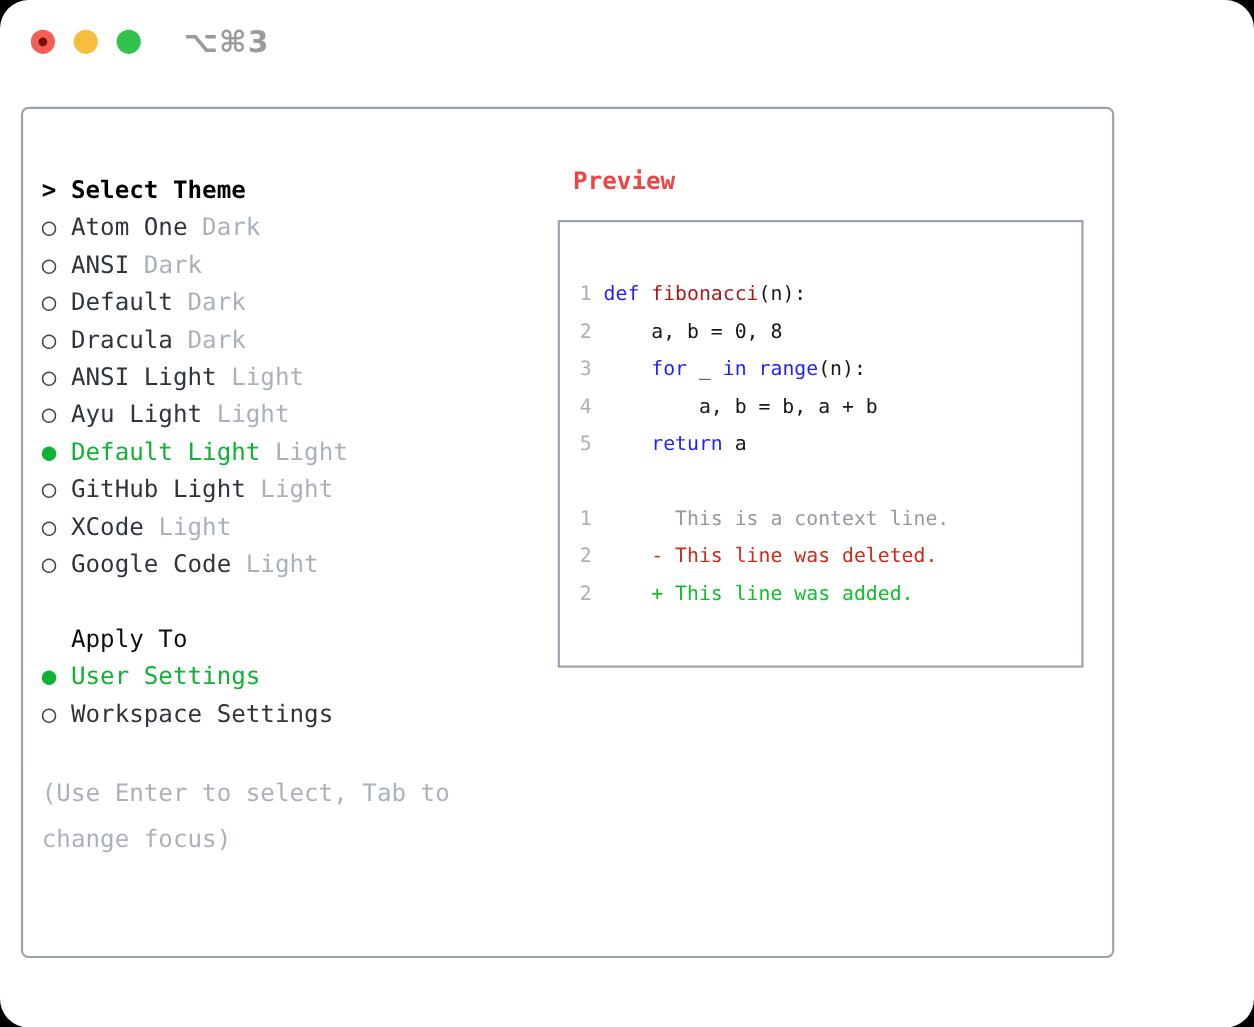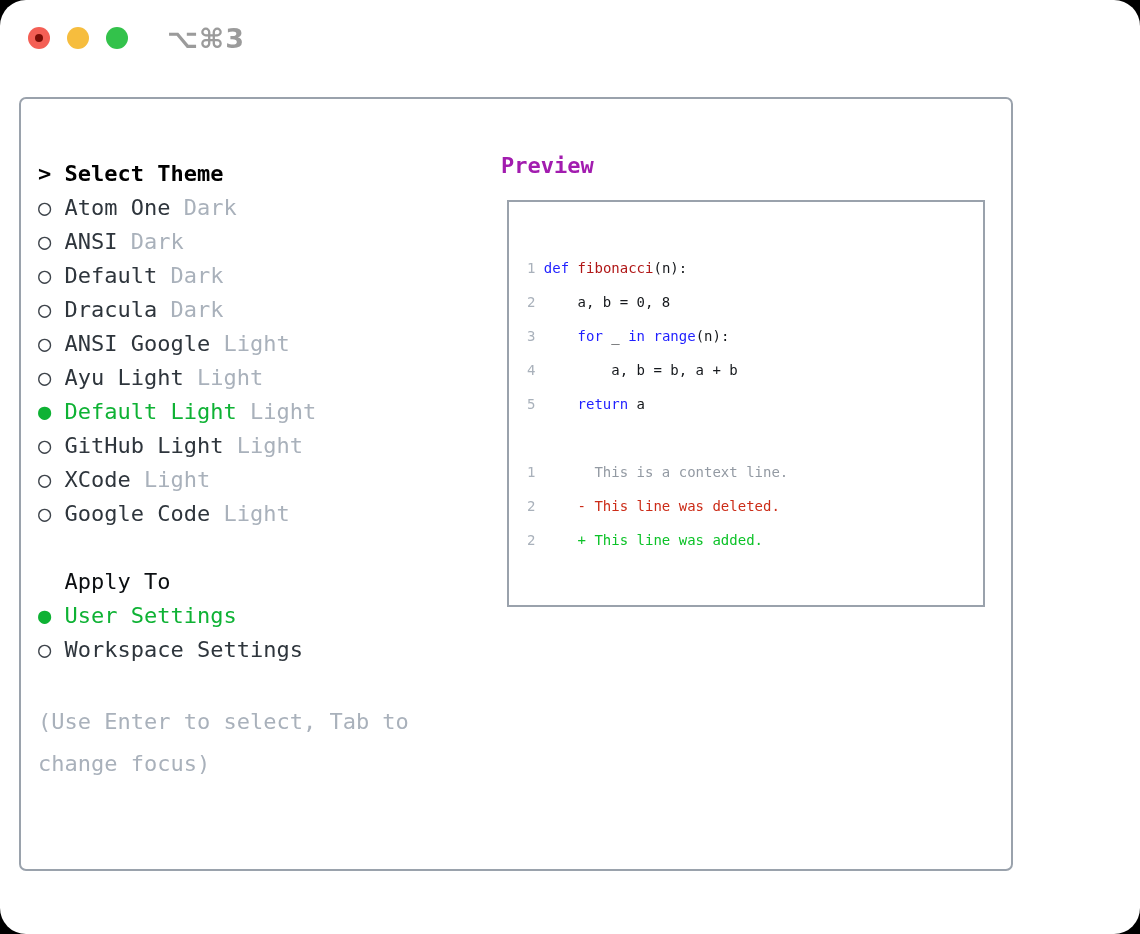--- a/index.html
+++ b/index.html
@@ -28,29 +28,29 @@
   .row span{white-space:pre;}
   .mk{color:#3f454c;}
   .hdr{font-weight:700;color:#000;}
   .hdr2{color:#0b0e11;}
   .sel{color:var(--selected-green);}
   .tag{color:var(--muted-gray);}
   .spacer{height:34px;}
   .hint{width:436px;font-size:22px;line-height:42px;color:var(--muted-gray);white-space:normal;}
   
   .right-label{
-    position:absolute;left:480px;top:50px;height:34px;line-height:34px;
-    font-size:22px;font-weight:700;color:#a21caf;
+    position:absolute;left:500px;top:50px;height:34px;line-height:34px;
+    font-size:22px;font-weight:700;color:#ef4444;
   }
   .preview-box{
     position:absolute;left:486px;top:101px;width:478px;height:407px;
     border:2px solid var(--border-gray);box-sizing:border-box;background:#fff;
   }
   .code{padding:49px 0 0 18px;}
-  .code .line{height:34px;line-height:34px;font-size:14px;white-space:pre;}
+  .code .line{height:34px;line-height:34px;font-size:18px;white-space:pre;}
   .num{color:var(--muted-gray);}
   .pln{color:#15181c;}
   .kw{color:var(--keyword-blue);}
   .fn{color:var(--function-red);}
   .ctx{color:var(--context-gray);}
   .del{color:var(--deleted-red);}
   .add{color:var(--added-green);}
 </style>
 </head>
 <body>
@@ -68,21 +68,21 @@
   <div class="win-title">⌥⌘3</div>
 
   <div class="panel">
 
     <div class="left-col" id="leftCol">
         <div class="row"><span class="mk hdr">&gt; </span><span class="hdr">Select Theme</span></div>
         <div class="row"><span class="mk">○ </span><span class="name">Atom One </span><span class="tag">Dark</span></div>
         <div class="row"><span class="mk">○ </span><span class="name">ANSI </span><span class="tag">Dark</span></div>
         <div class="row"><span class="mk">○ </span><span class="name">Default </span><span class="tag">Dark</span></div>
         <div class="row"><span class="mk">○ </span><span class="name">Dracula </span><span class="tag">Dark</span></div>
-        <div class="row"><span class="mk">○ </span><span class="name">ANSI Google </span><span class="tag">Light</span></div>
+        <div class="row"><span class="mk">○ </span><span class="name">ANSI Light </span><span class="tag">Light</span></div>
         <div class="row"><span class="mk">○ </span><span class="name">Ayu Light </span><span class="tag">Light</span></div>
         <div class="row"><span class="mk sel">● </span><span class="sel">Default Light </span><span class="tag">Light</span></div>
         <div class="row"><span class="mk">○ </span><span class="name">GitHub Light </span><span class="tag">Light</span></div>
         <div class="row"><span class="mk">○ </span><span class="name">XCode </span><span class="tag">Light</span></div>
         <div class="row"><span class="mk">○ </span><span class="name">Google Code </span><span class="tag">Light</span></div>
         <div class="spacer"></div>
         <div class="row"><span class="mk">  </span><span class="hdr2">Apply To</span></div>
         <div class="row"><span class="mk sel">● </span><span class="sel">User Settings</span></div>
         <div class="row"><span class="mk">○ </span><span class="name">Workspace Settings</span></div>
         <div class="spacer"></div>

